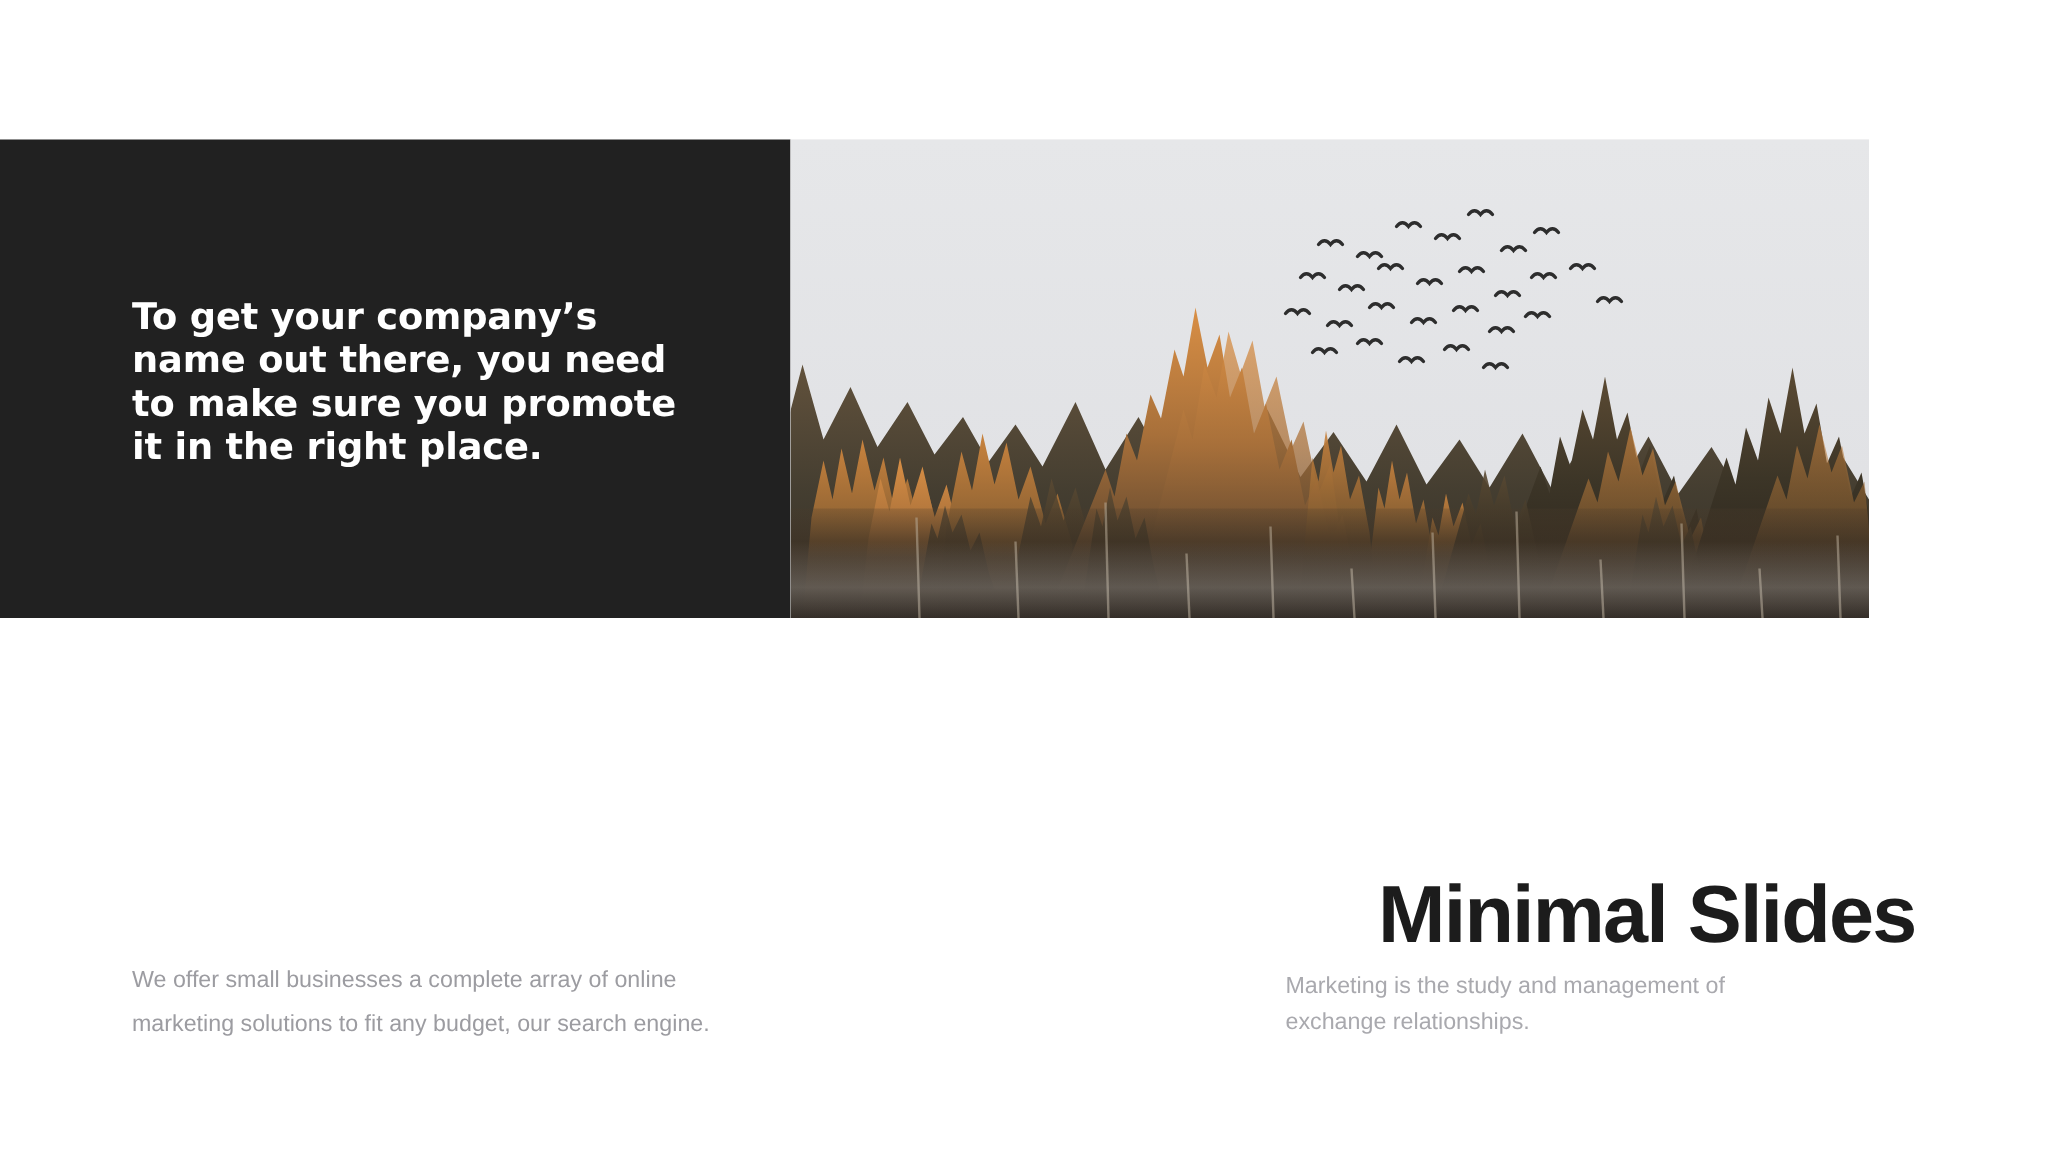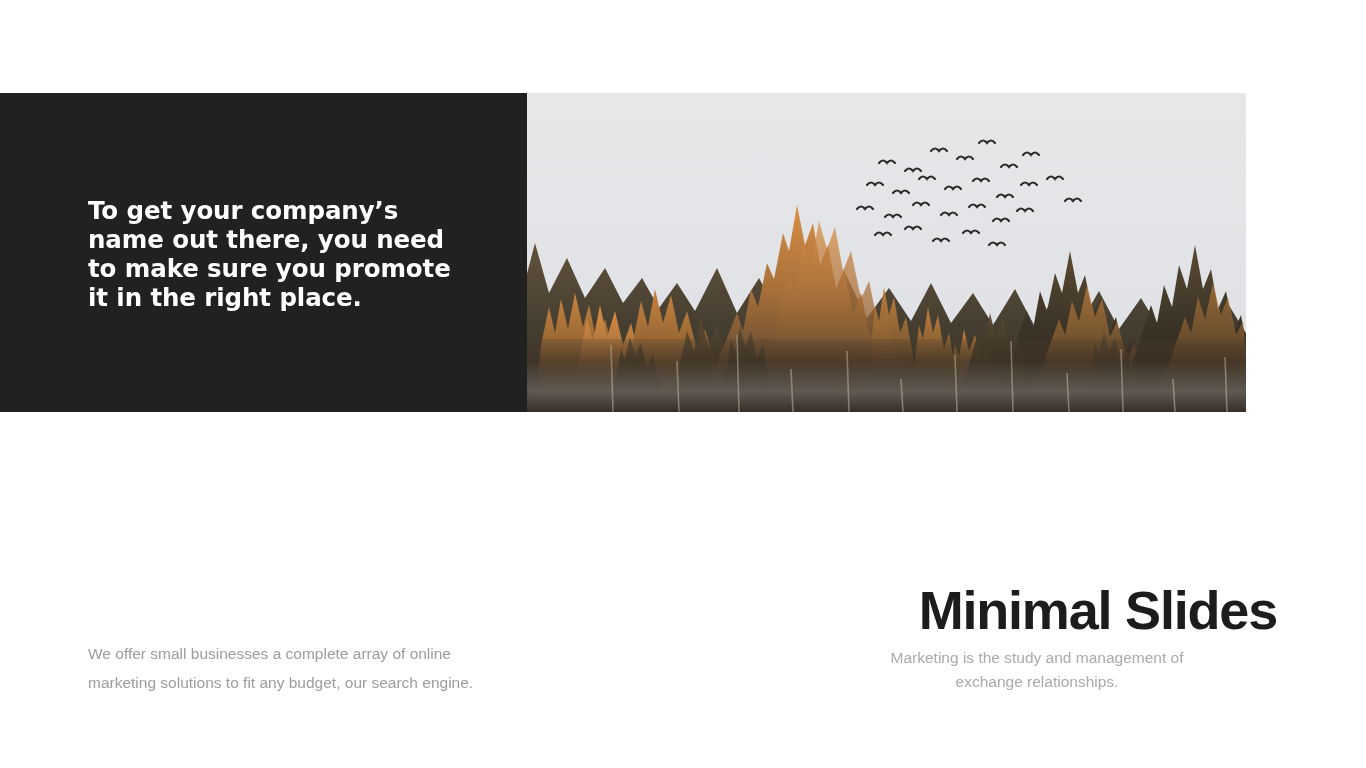--- a/index.html
+++ b/index.html
@@ -69,21 +69,20 @@
     text-align:right;
   }
   .subtitle {
     margin-top:8px;
     color:#a9a9ae;
     font-family:"Liberation Sans", sans-serif;
     font-size:15.5px;
     line-height:23.5px;
     font-weight:400;
     width:360px;
-    text-align:center;
   }
 </style>
 </head>
 <body>
 
 <div id="slide">
 
   <div class="band">
 
     <div class="quote-panel">

